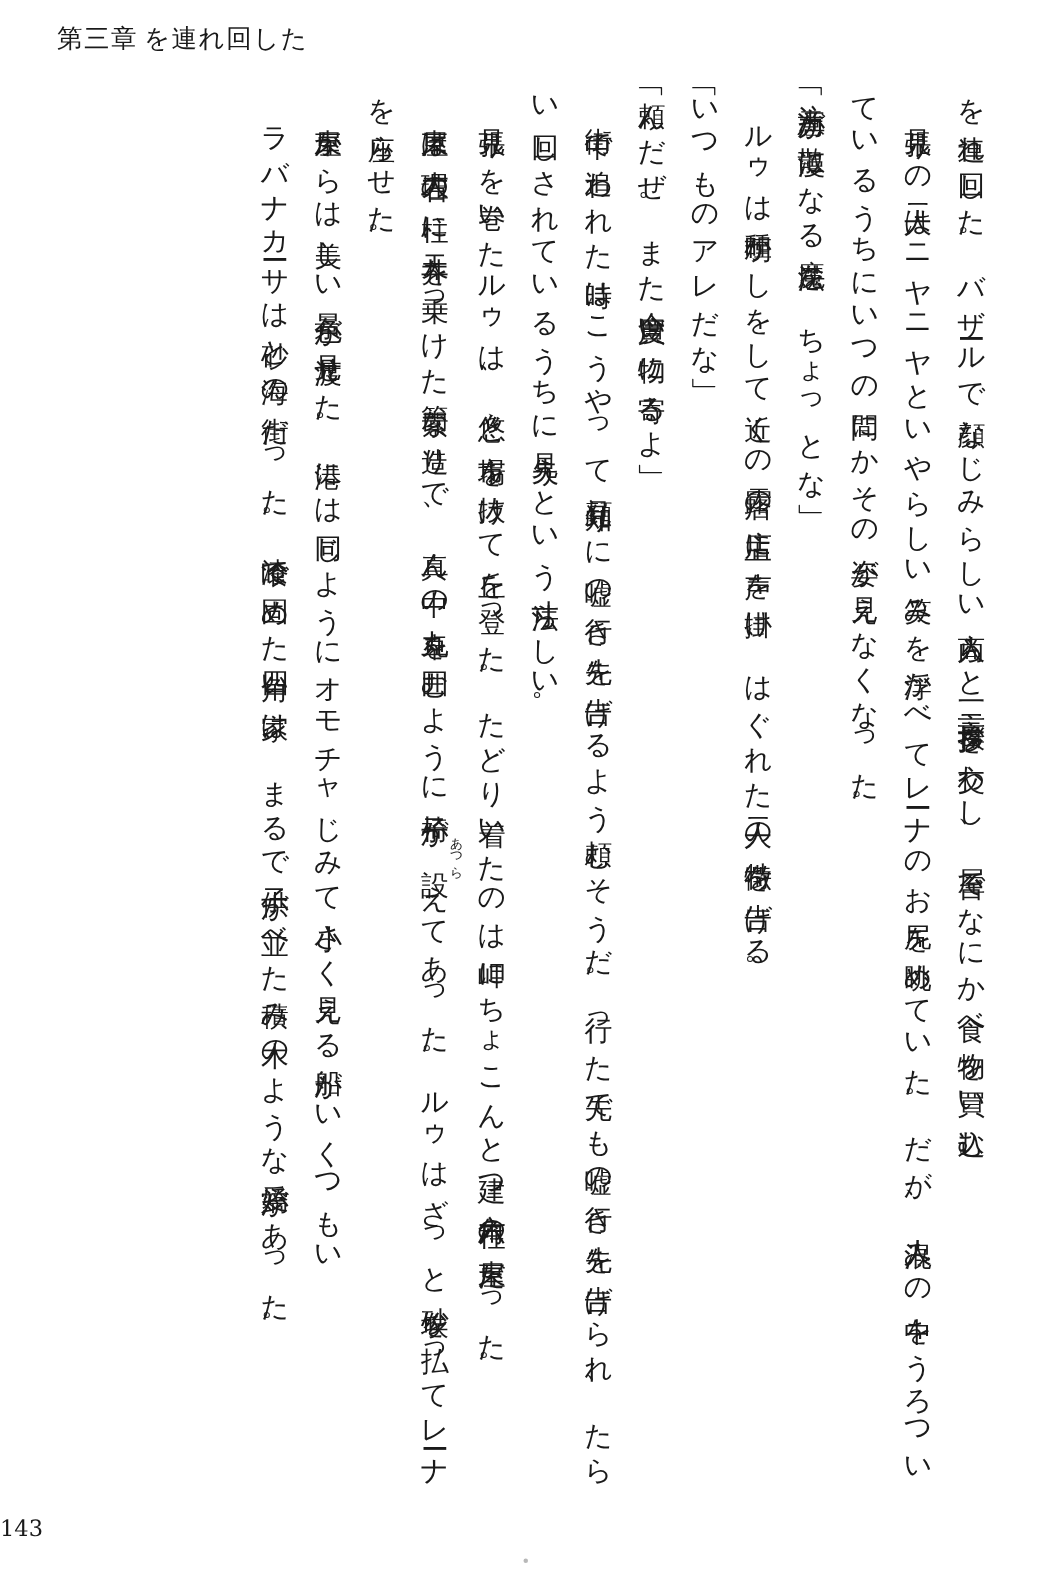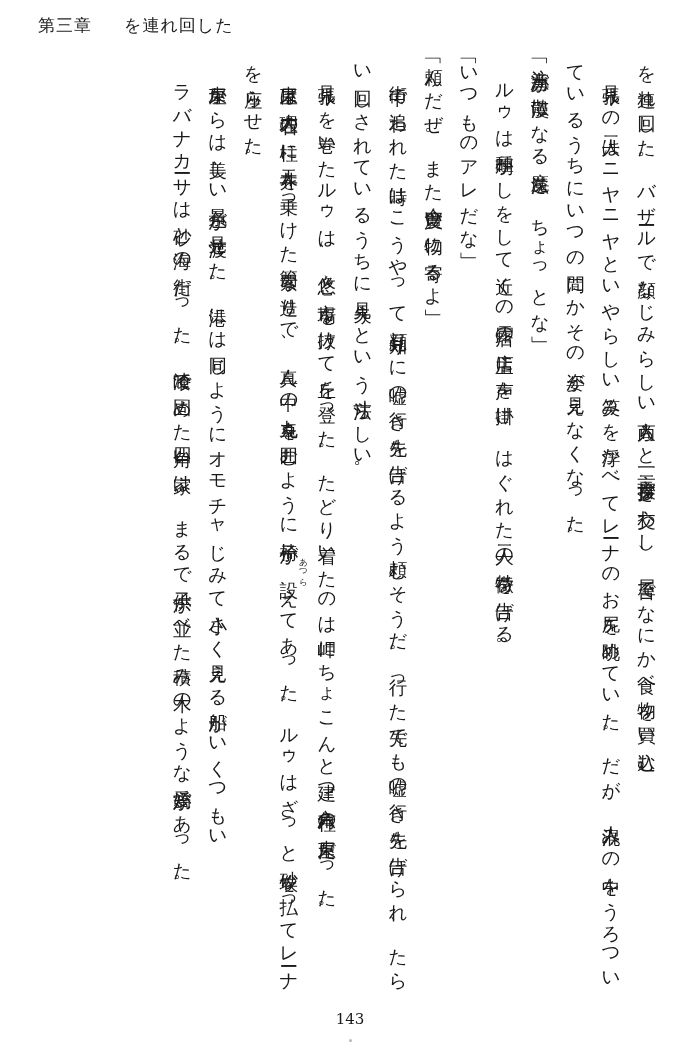--- a/index.html
+++ b/index.html
@@ -27,21 +27,21 @@
   .chapter-header {
     position: absolute;
     top: 14px;
     left: 38px;
     font-size: 17px;
     letter-spacing: 1px;
     white-space: nowrap;
     font-family: "DejaVu Serif", "Liberation Serif", serif;
   }
   .chapter-header .chap-num {
-    margin-right: 32px;
+    margin-right: 4px;
   }
 
   
   .body-block {
     position: absolute;
     top: 52px;
     right: 36px;
     height: 930px;
     width: 608px;
     writing-mode: vertical-rl;
@@ -68,21 +68,21 @@
     letter-spacing: 0;
     line-height: 1;
   }
 
   
   .page-number {
     position: absolute;
     bottom: 22px;
     left: 0;
     width: 700px;
-    text-align: center;
+    text-align: left;
     font-size: 15px;
     font-family: "DejaVu Serif", "Liberation Serif", serif;
   }
 
   .tiny-mark {
     position: absolute;
     bottom: 8px;
     left: 349px;
     width: 3px;
     height: 3px;

